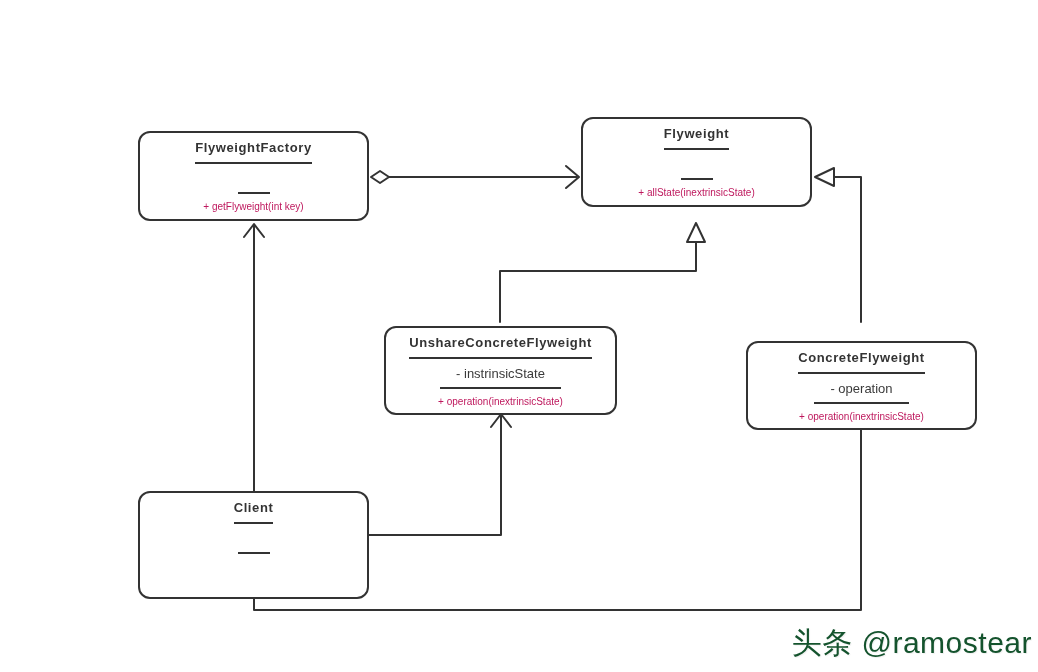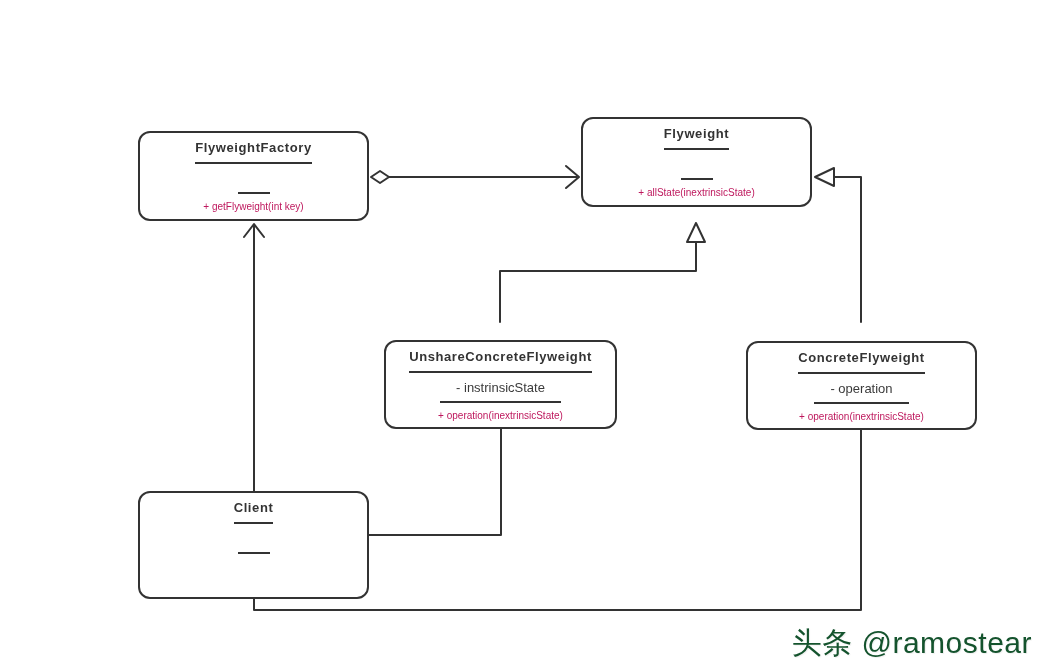--- a/index.html
+++ b/index.html
@@ -126,21 +126,21 @@
     <div class="uml-attrs"></div>
     <div class="uml-methods">+ getFlyweight(int key)</div>
   </div>
 
   <div class="uml-class" style="left:581px; top:117px; width:231px; height:90px;">
     <div class="uml-title">Flyweight</div>
     <div class="uml-attrs"></div>
     <div class="uml-methods">+ allState(inextrinsicState)</div>
   </div>
 
-  <div class="uml-class" style="left:384px; top:340px; width:233px; height:89px;">
+  <div class="uml-class" style="left:384px; top:326px; width:233px; height:89px;">
     <div class="uml-title">UnshareConcreteFlyweight</div>
     <div class="uml-attrs">- instrinsicState</div>
     <div class="uml-methods">+ operation(inextrinsicState)</div>
   </div>
 
   <div class="uml-class" style="left:746px; top:341px; width:231px; height:89px;">
     <div class="uml-title">ConcreteFlyweight</div>
     <div class="uml-attrs">- operation</div>
     <div class="uml-methods">+ operation(inextrinsicState)</div>
   </div>

